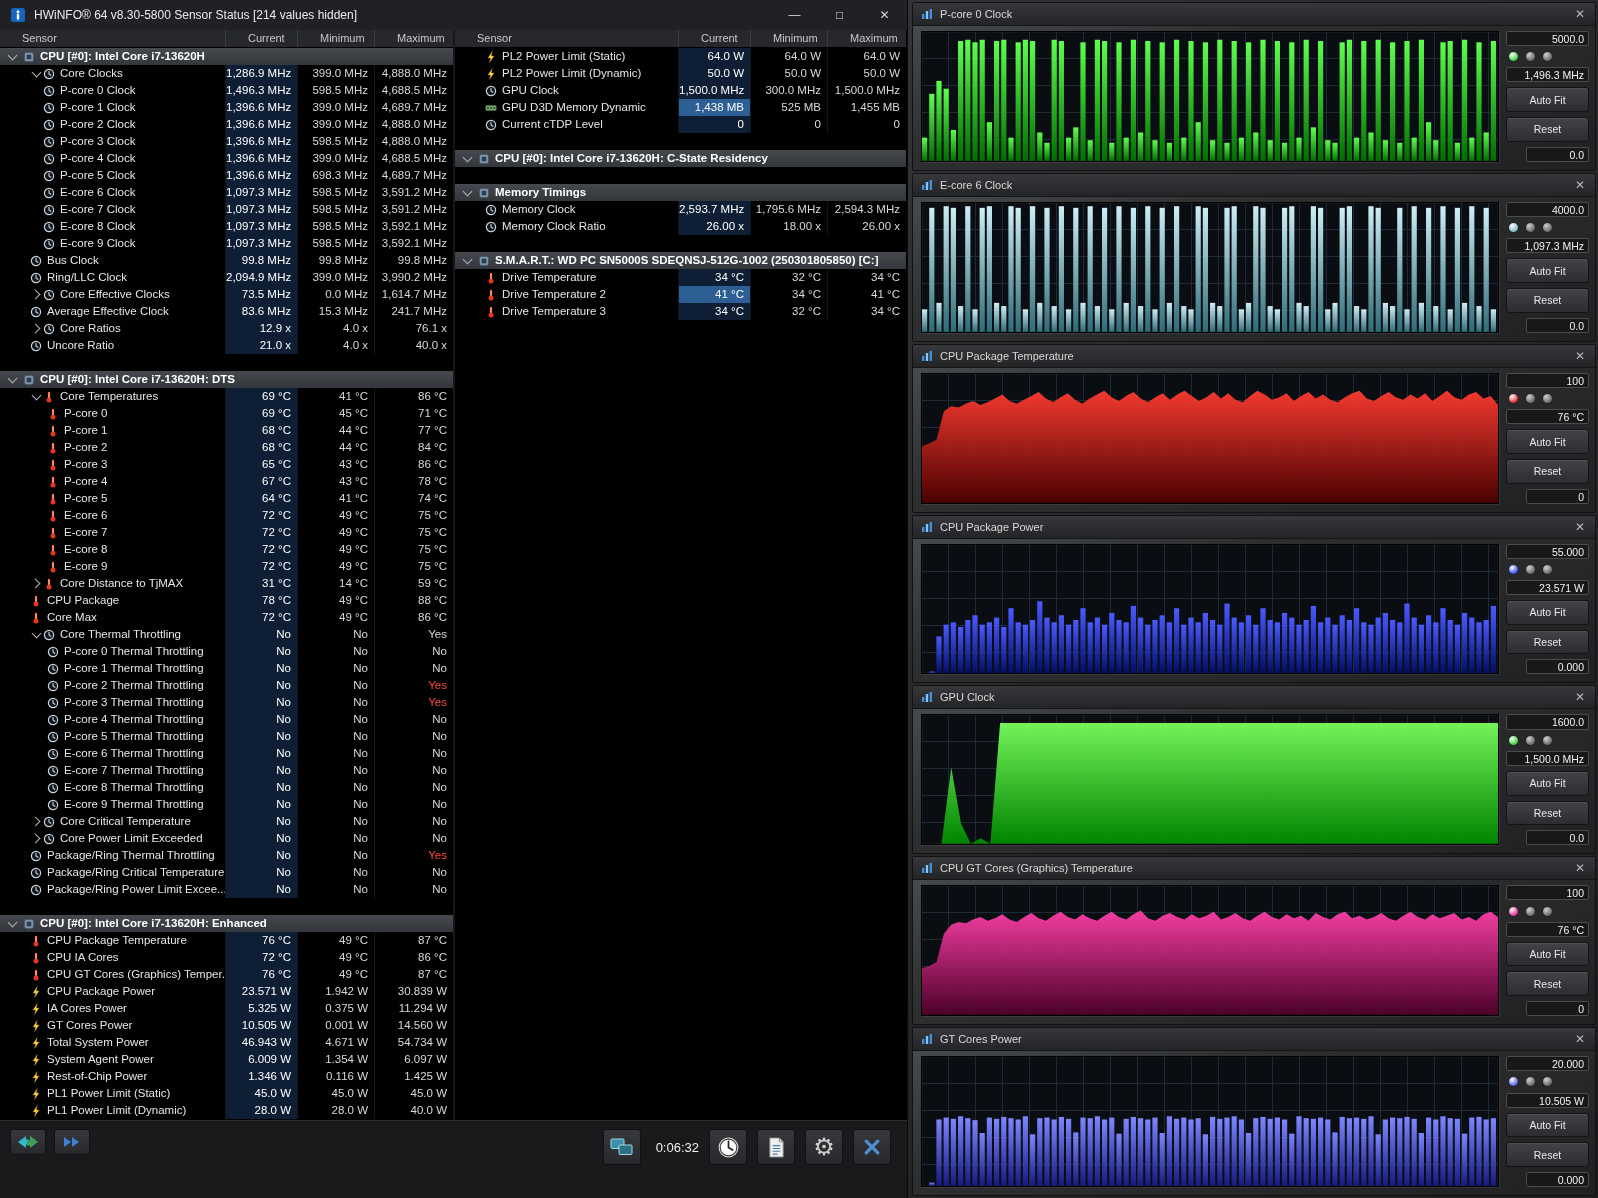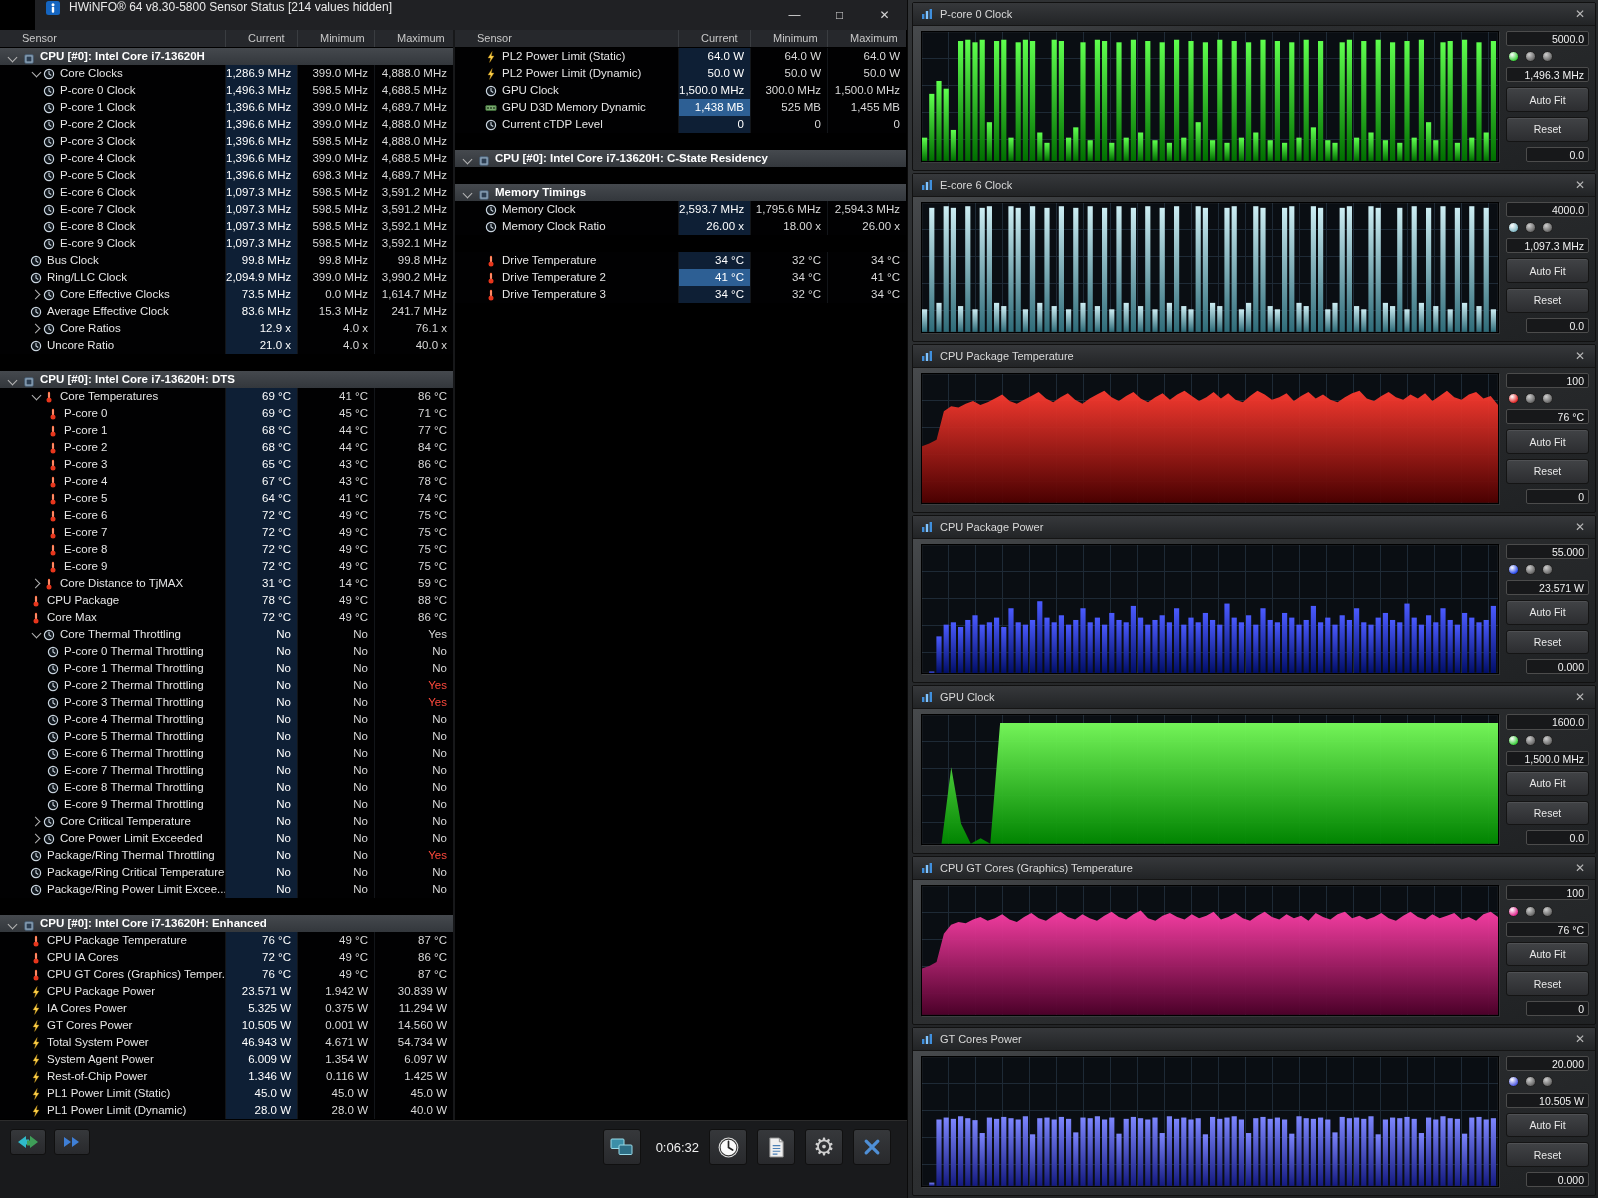--- a/index.html
+++ b/index.html
@@ -2,40 +2,40 @@
 <html><head>
 <meta charset="utf-8">
 <style>
   *{margin:0;padding:0;box-sizing:border-box;}
   html,body{width:1598px;height:1198px;overflow:hidden;background:#141414;
     font-family:"Liberation Sans",sans-serif;}
   .screen{position:relative;width:1598px;height:1198px;background:linear-gradient(135deg,#3e4144 0%,#26282a 60%,#1c1d1f 100%);}
 
   
   .hwinfo-window{position:absolute;left:0;top:0;width:908px;height:1198px;background:#000;display:flex;flex-direction:column;border-right:1px solid #0a0a0a;}
-  .titlebar{flex:0 0 30px;background:#202124;display:flex;align-items:flex-start;margin-left:35px;}
+  .titlebar{flex:0 0 30px;background:#202124;display:flex;align-items:center;}
   .tb-icon{width:16px;height:16px;margin:0 8px 0 10px;flex:0 0 16px;}
   .tb-icon svg{width:100%;height:100%;display:block;}
   .tb-title{flex:1;font-size:12px;color:#eaeaea;white-space:nowrap;overflow:hidden;}
   .tb-btn{width:45px;height:30px;display:flex;align-items:center;justify-content:center;color:#d6d6d6;font-size:12px;cursor:default;}
 
   .tables{flex:1;display:flex;background:#000;overflow:hidden;}
   .stable{display:flex;flex-direction:column;overflow:hidden;}
   .stable.left{width:455px;border-right:2px solid #17181a;}
   .stable.right{width:451px;}
   .thead{flex:0 0 18px;display:flex;background:#26282c;border-bottom:1px solid #000;}
   .th{font-size:11px;color:#c9c9c9;line-height:17px;padding:0 22px;border-right:1px solid #3a3d41;white-space:nowrap;}
   .th.sensor{flex:1;text-align:left;}
   .th.num{text-align:right;}
   .th.cur{width:72px;}.th.min{width:77px;}.th.max{width:78px;border-right:none;}
   .tbody{flex:1;overflow:hidden;}
 
   .trow{height:17px;display:flex;font-size:11.5px;line-height:17px;background:#010102;}
   .trow.gap{background:#000;}
-  .trow.sec{background:linear-gradient(#45494e,#33373c);color:#fff;font-weight:bold;align-items:flex-end;padding-left:6px;}
+  .trow.sec{background:linear-gradient(#45494e,#33373c);color:#fff;font-weight:bold;align-items:center;padding-left:6px;}
   .seclbl{white-space:nowrap;overflow:hidden;}
   .c-label{flex:1;display:flex;align-items:center;color:#e6e6e6;white-space:nowrap;overflow:hidden;border-right:1px solid #121519;}
   .trow.ind1 .c-label{padding-left:30px;}
   .trow.ind2 .c-label{padding-left:30px;}
   .trow.ind3 .c-label{padding-left:47px;}
   .c-num{text-align:right;padding-right:6px;color:#d9d9d9;border-right:1px solid #121519;white-space:nowrap;}
   .c-cur{width:72px;background:#0e1f35;color:#fff;}
   .c-cur.hl{background:#2d5f94;}
   .c-min{width:77px;}
   .c-max{width:78px;border-right:none;}
@@ -1104,20 +1104,30 @@
                     <path d="M6 3.2V6l1.9 1.3" stroke="#c9d4de" stroke-width="1.1" fill="none" stroke-linecap="round"></path>
                   </svg>
                 </span>
                 <span class="lbl">Memory Clock Ratio</span>
               </div>
               <div class="c-num c-cur">26.00 x</div>
               <div class="c-num c-min">18.00 x</div>
               <div class="c-num c-max">26.00 x</div>
             </div>
             <div class="trow gap"></div>
+            <div class="trow sec">
+              <span class="chev down"></span>
+              <span class="ic">
+                <svg viewBox="0 0 12 12">
+                  <rect x="1.8" y="1.8" width="8.4" height="8.4" rx="1" fill="#8fa6ba" stroke="#45607a" stroke-width="0.8"></rect>
+                  <rect x="3.6" y="3.6" width="4.8" height="4.8" fill="#2c3e52"></rect>
+                </svg>
+              </span>
+              <span class="seclbl">S.M.A.R.T.: WD PC SN5000S SDEQNSJ-512G-1002 (250301805850) [C:]</span>
+            </div>
             <div class="trow val ind1">
               <div class="c-label">
                 <span class="ic">
                   <svg viewBox="0 0 12 12">
                     <rect x="4.9" y="0.8" width="2.2" height="6.4" rx="1.1" fill="#ff6a3d"></rect>
                     <circle cx="6" cy="8.9" r="2.5" fill="#e8361c"></circle>
                     <rect x="5.5" y="1.8" width="1" height="5.4" fill="#ffd2c2" opacity="0.6"></rect>
                   </svg>
                 </span>
                 <span class="lbl">Drive Temperature</span>

